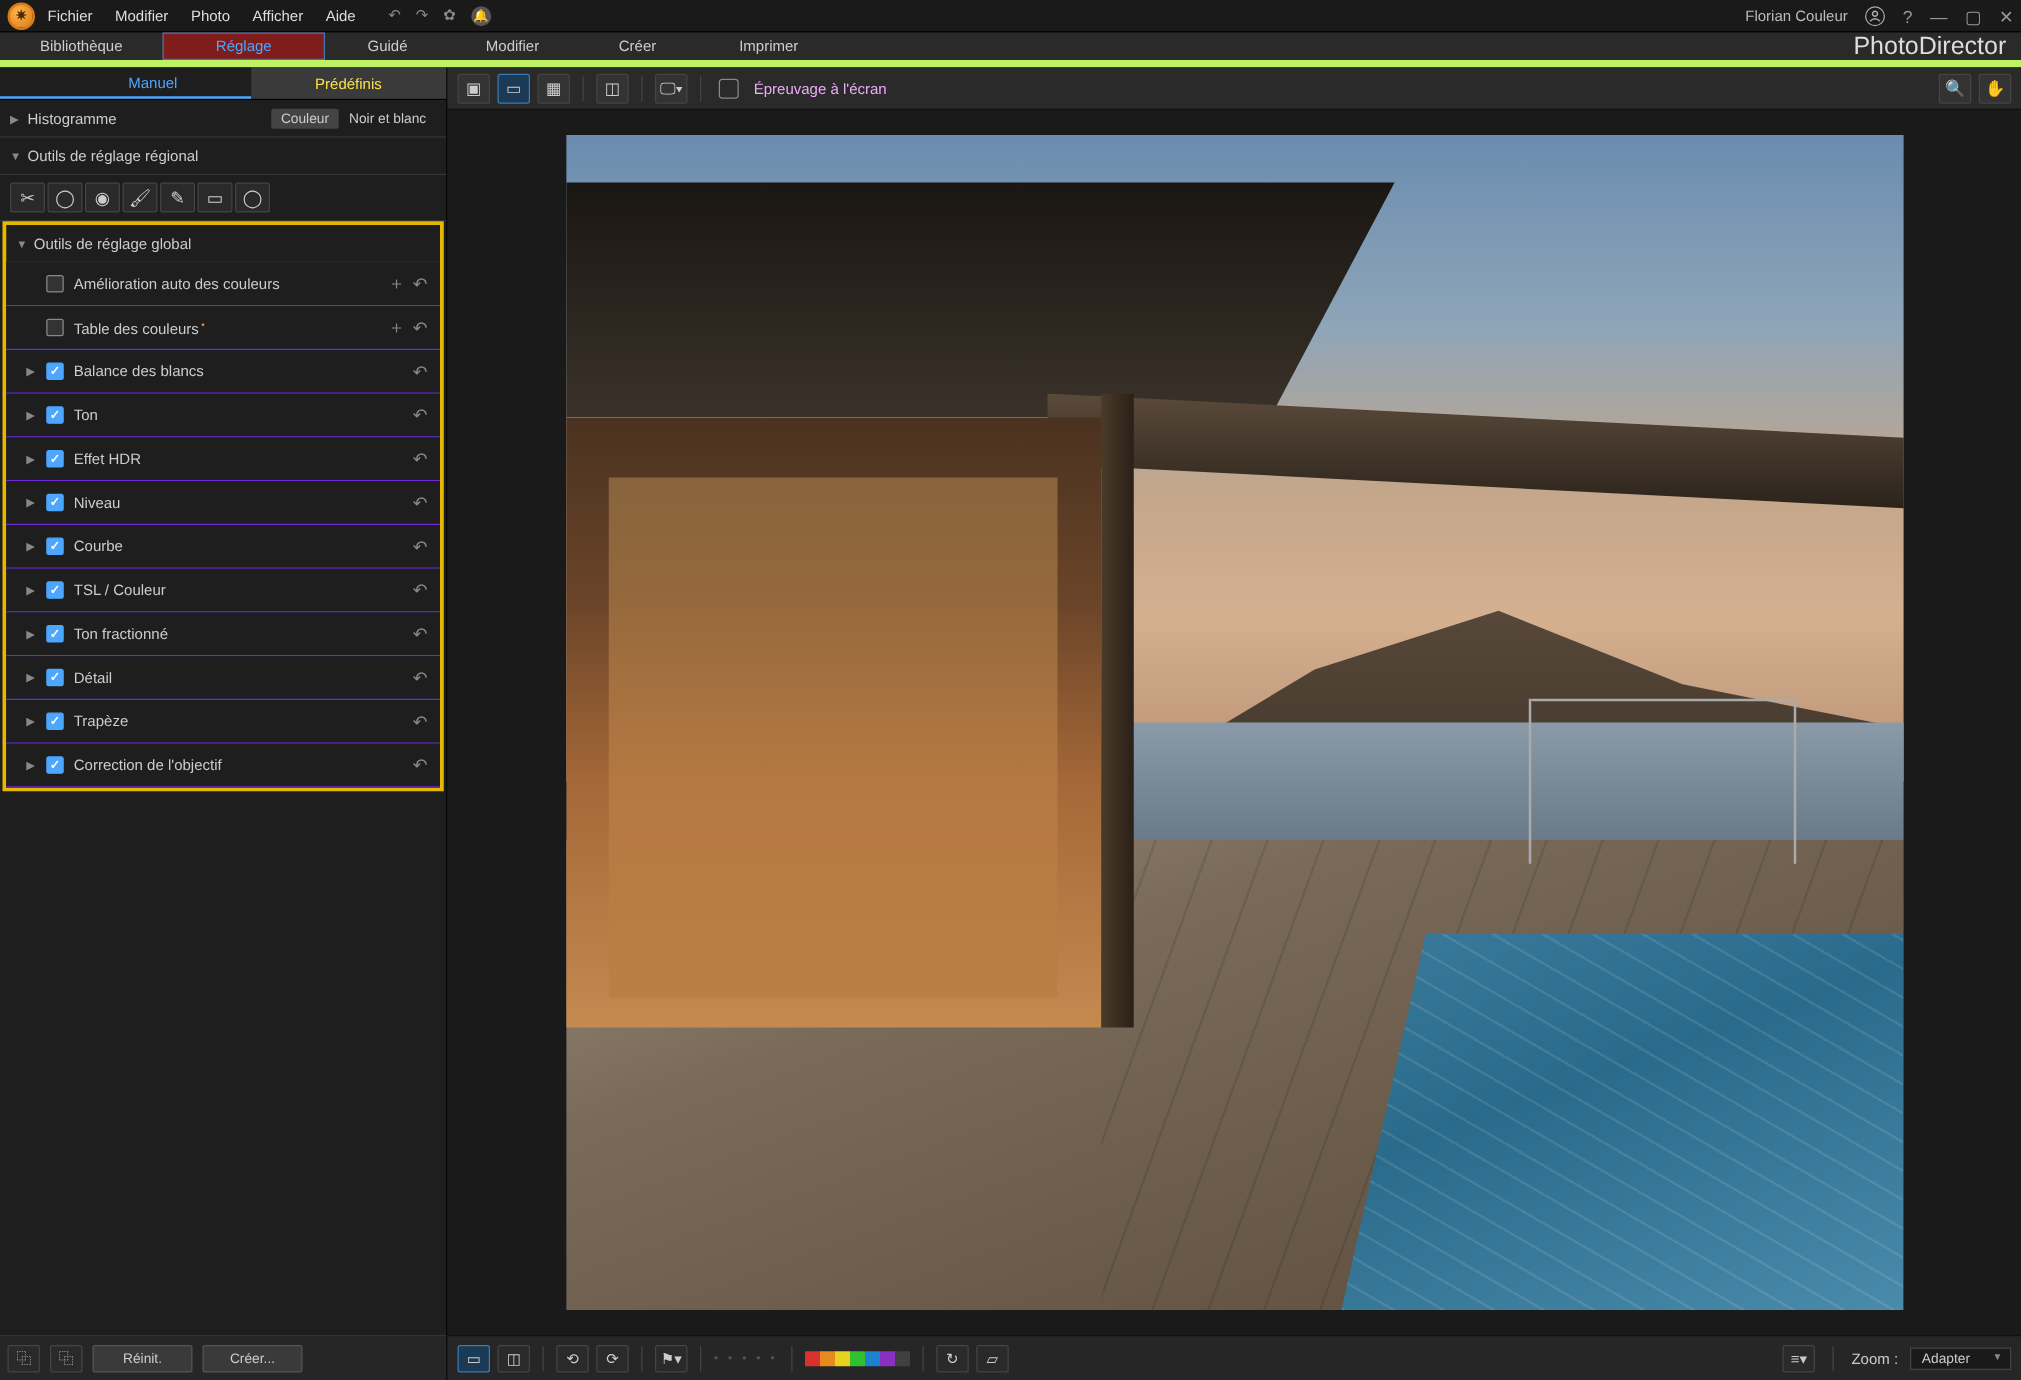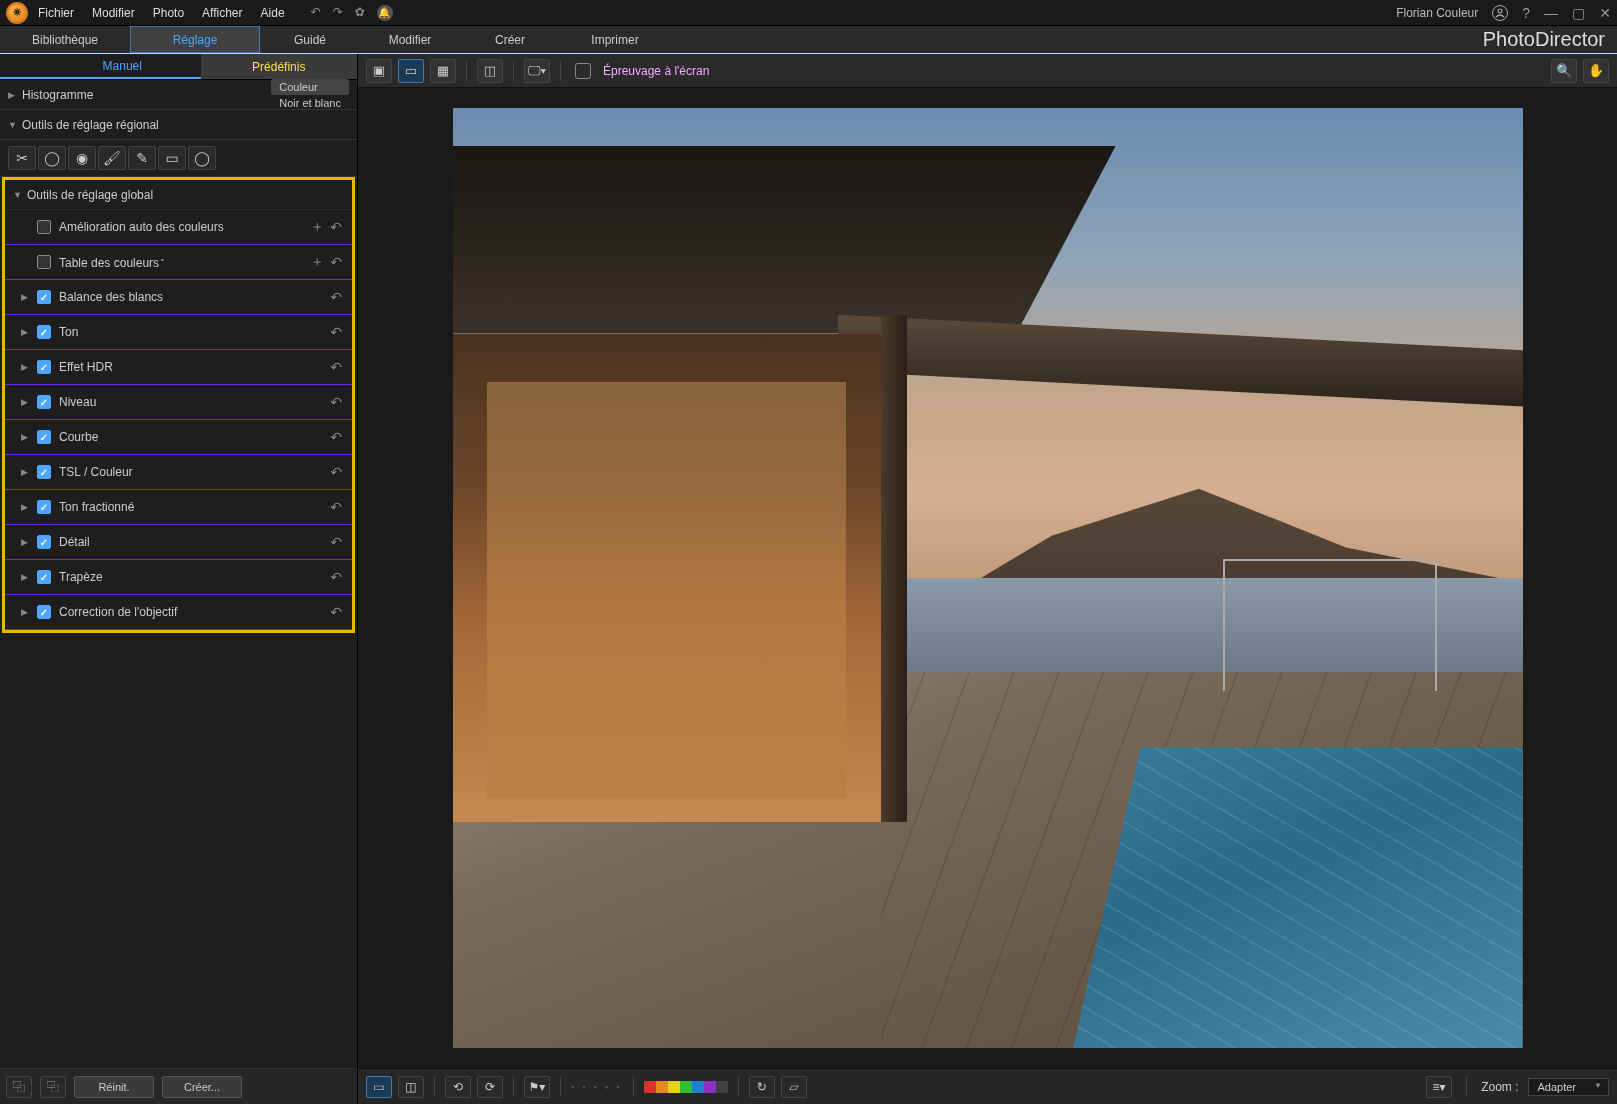--- a/index.html
+++ b/index.html
@@ -6,32 +6,32 @@
 body { background: #000; font-family: "Segoe UI", Arial, sans-serif; font-size: 12px; color: #ccc; width: 1617px; height: 1104px; overflow: hidden; position: relative; }
 .titlebar { height: 26px; background: #1a1a1a; display: flex; align-items: center; padding: 0 6px; border-bottom: 1px solid #000; }
 .logo { width: 22px; height: 22px; border-radius: 50%; background: radial-gradient(circle at 35% 35%, #ffb347, #d97a1a); border: 2px solid #d97a1a; margin-right: 10px; display: flex; align-items: center; justify-content: center; }
 .logo span { color: #4a2a0a; font-weight: bold; font-size: 11px; }
 .menu { display: flex; gap: 18px; }
 .menu span { color: #ddd; cursor: pointer; }
 .title-icons { margin-left: 26px; display: flex; gap: 12px; color: #888; }
 .title-right { margin-left: auto; display: flex; align-items: center; gap: 14px; color: #bbb; }
 .title-right .user-icon { width: 16px; height: 16px; border-radius: 50%; border: 1.5px solid #aaa; display: inline-flex; align-items: center; justify-content: center; }
 .win-btn { color: #999; font-size: 14px; cursor: pointer; }
-.modulebar { height: 28px; background: #2a2a2a; display: flex; align-items: center; border-bottom: 1px solid #bef264; }
+.modulebar { height: 28px; background: #2a2a2a; display: flex; align-items: center; border-bottom: 6px solid #bef264; }
 .module-tab { width: 130px; height: 100%; display: flex; align-items: center; justify-content: center; color: #ccc; cursor: pointer; }
-.module-tab.active { background: #404040; border: 1px solid #3a7ab5; color: #4da6ff; }
+.module-tab.active { background: #7f1d1d; border: 1px solid #3a7ab5; color: #4da6ff; }
 .brand { margin-left: auto; margin-right: 12px; color: #ddd; font-size: 20px; font-weight: 300; }
 .content { display: flex; height: calc(100% - 54px); }
 .left-panel { width: 358px; background: #1e1e1e; border-right: 1px solid #000; display: flex; flex-direction: column; }
 .subtabs { display: flex; height: 26px; border-bottom: 1px solid #000; }
 .subtab { flex: 1; display: flex; align-items: center; justify-content: center; background: #3a3a3a; cursor: pointer; color: #fde047; }
 .subtab.active { background: #1e1e1e; color: #4da6ff; border-bottom: 2px solid #4da6ff; padding-left: 44px; }
 .section-header { height: 30px; display: flex; align-items: center; padding: 0 8px; font-size: 12px; color: #ccc; border-bottom: 1px solid #333; }
 .chevron { width: 10px; display: inline-block; color: #888; margin-right: 4px; font-size: 9px; }
-.hist-right { margin-left: auto; display: flex; gap: 0; flex-direction: column; }
+.hist-right { margin-left: auto; display: flex; gap: 0; }
 .hist-right span { padding: 2px 8px; font-size: 11px; }
 .hist-right .sel { background: #444; border-radius: 2px; }
 .tool-row { display: flex; padding: 6px 8px; gap: 2px; border-bottom: 1px solid #333; }
 .tool-icon { width: 28px; height: 24px; background: #2a2a2a; border: 1px solid #444; display: flex; align-items: center; justify-content: center; color: #ccc; cursor: pointer; font-size: 14px; border-radius: 2px; }
 .global-box { border: 3px solid #e6b800; margin: 0 2px; flex-shrink: 0; }
 .adj-row { height: 35px; display: flex; align-items: center; padding: 0 10px 0 16px; border-bottom: 1px solid #6d28d9; background: #1e1e1e; }
 .adj-chev { width: 10px; color: #888; font-size: 9px; margin-right: 6px; }
 .adj-check { width: 14px; height: 14px; border: 1px solid #888; margin-right: 8px; border-radius: 2px; display: flex; align-items: center; justify-content: center; background: #333; cursor: pointer; }
 .adj-check.on { background: #4da6ff; border-color: #4da6ff; }
 .adj-check.on::after { content: "✓"; color: #fff; font-size: 10px; font-weight: bold; }

